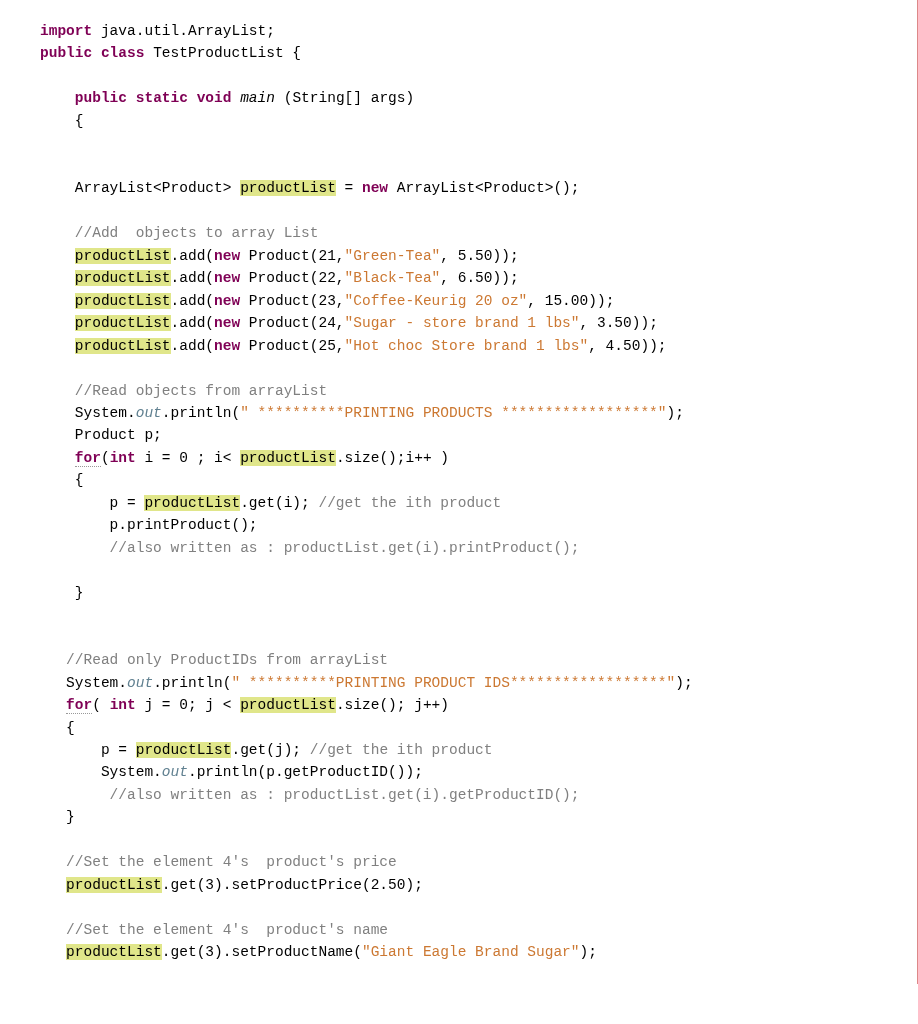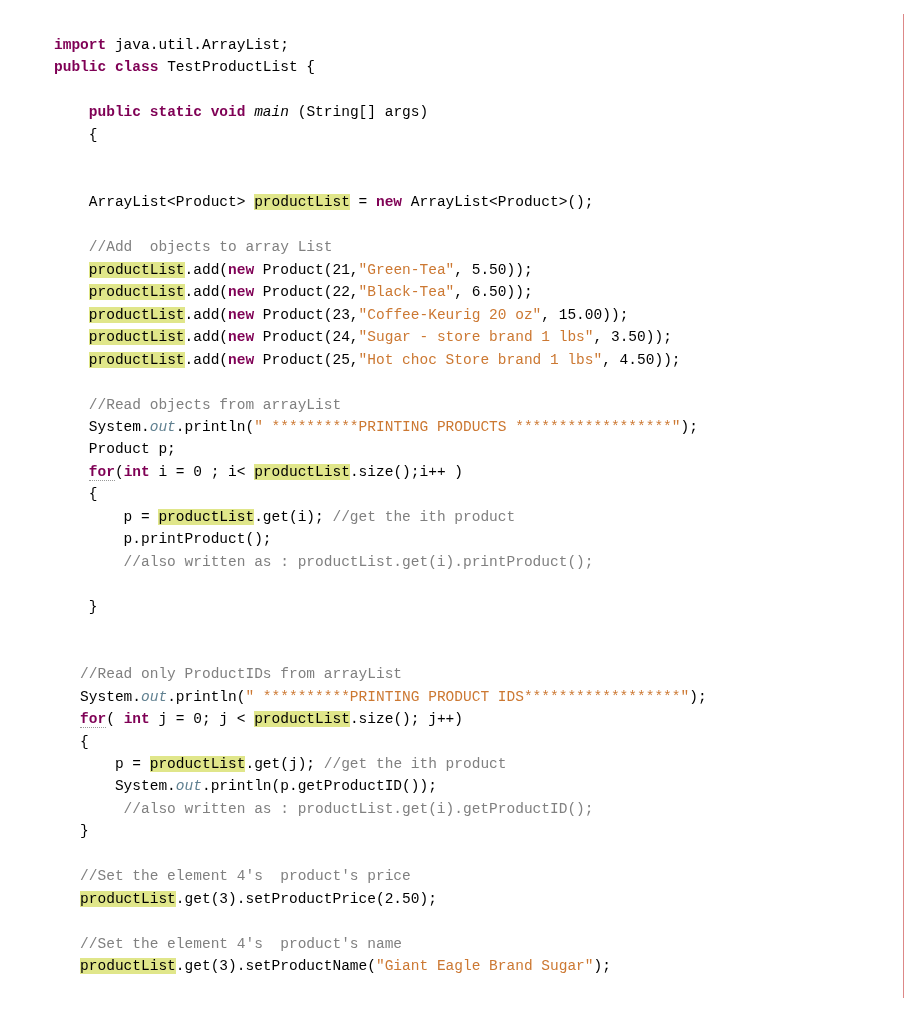--- a/index.html
+++ b/index.html
@@ -2,21 +2,21 @@
 <html><head>
 <meta charset="utf-8">
 <style>
   body {
     margin: 0;
     padding: 0;
     background: #ffffff;
     width: 918px;
   }
   pre.code {
-    margin: 14px;
+    margin: 0;
     padding: 20px 40px;
     font-family: "Courier New", Courier, monospace;
     font-size: 14.5px;
     line-height: 1.55;
     white-space: pre;
     border-right: 1px solid #dd8888;
   }
   .kw { color: #7f0055; font-weight: bold; }
   .id { color: #000000; }
   .cm { color: #808080; }

